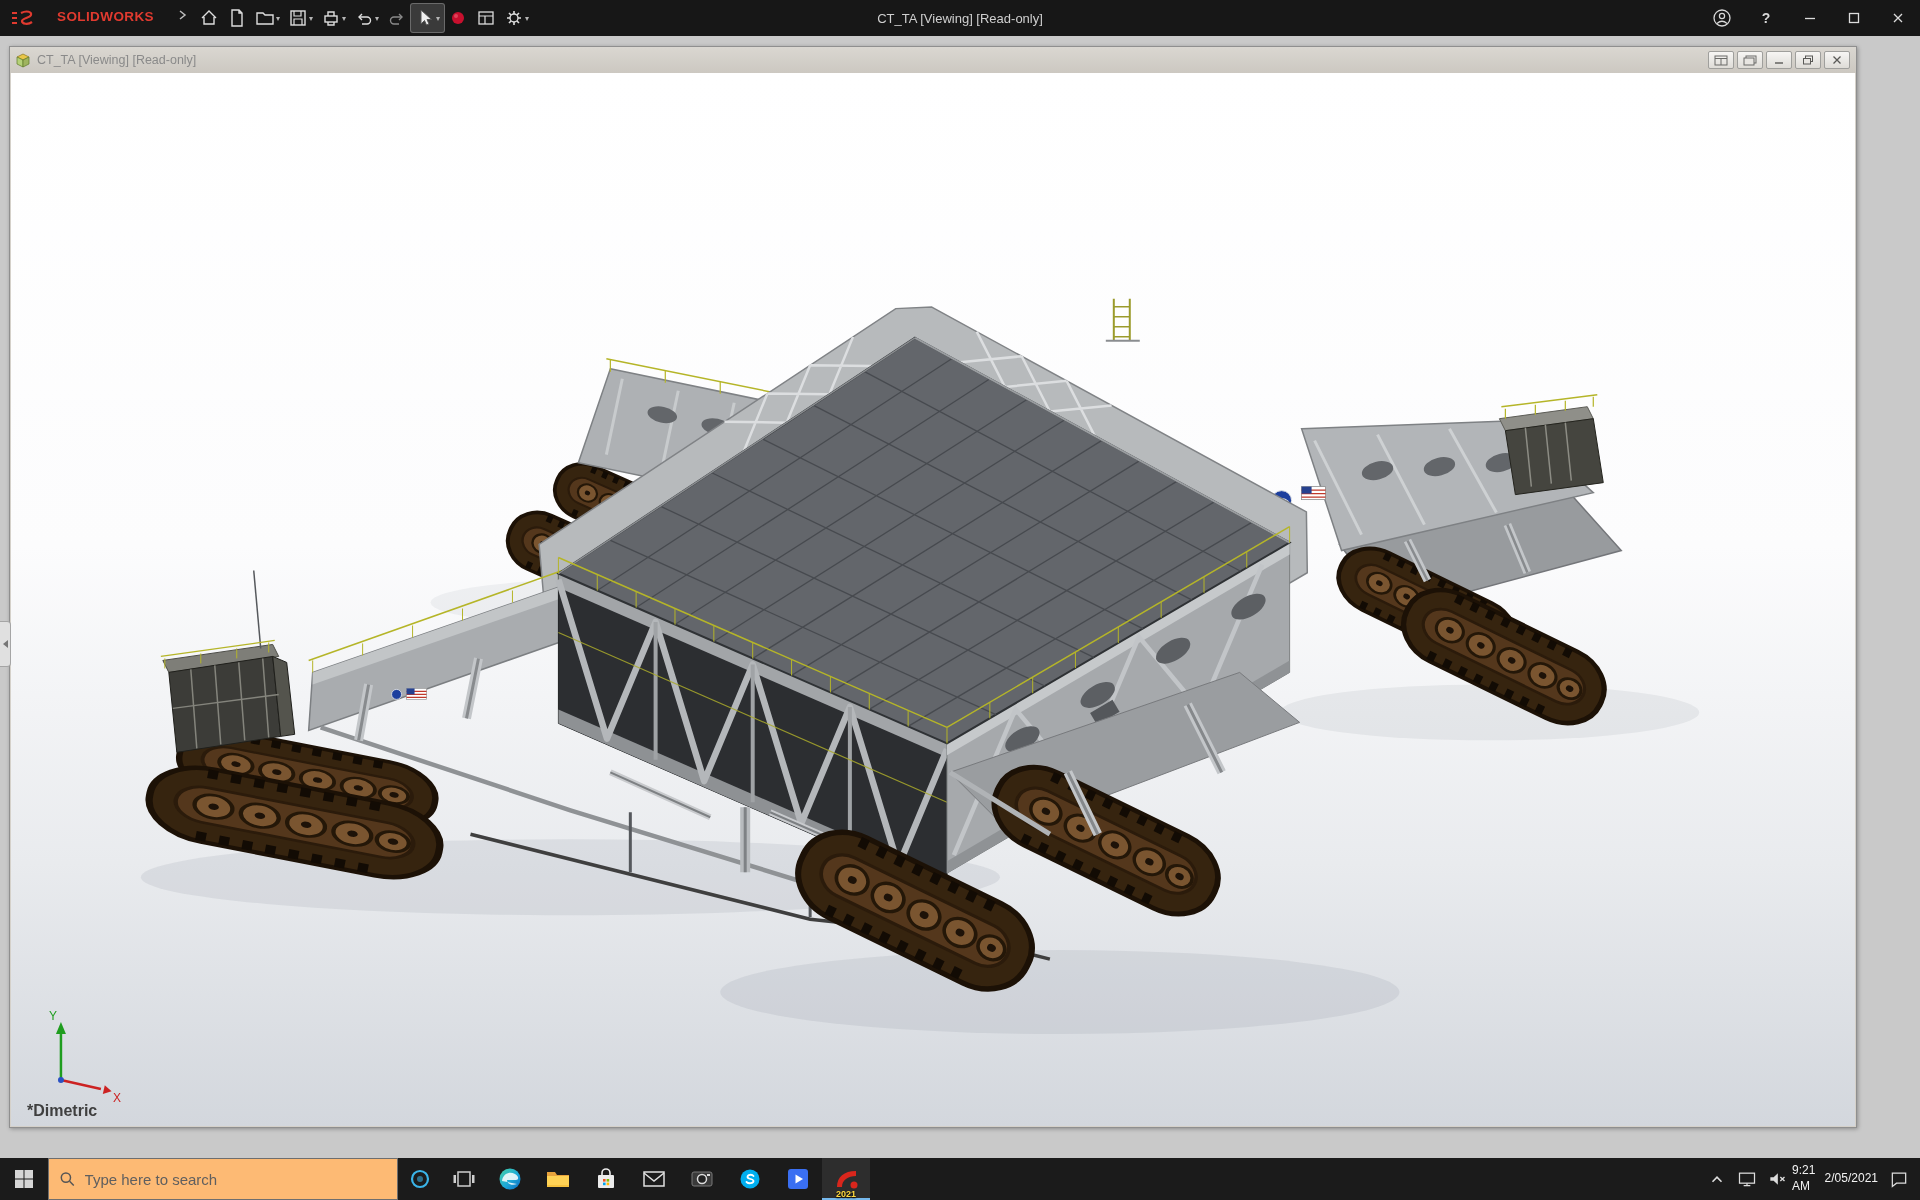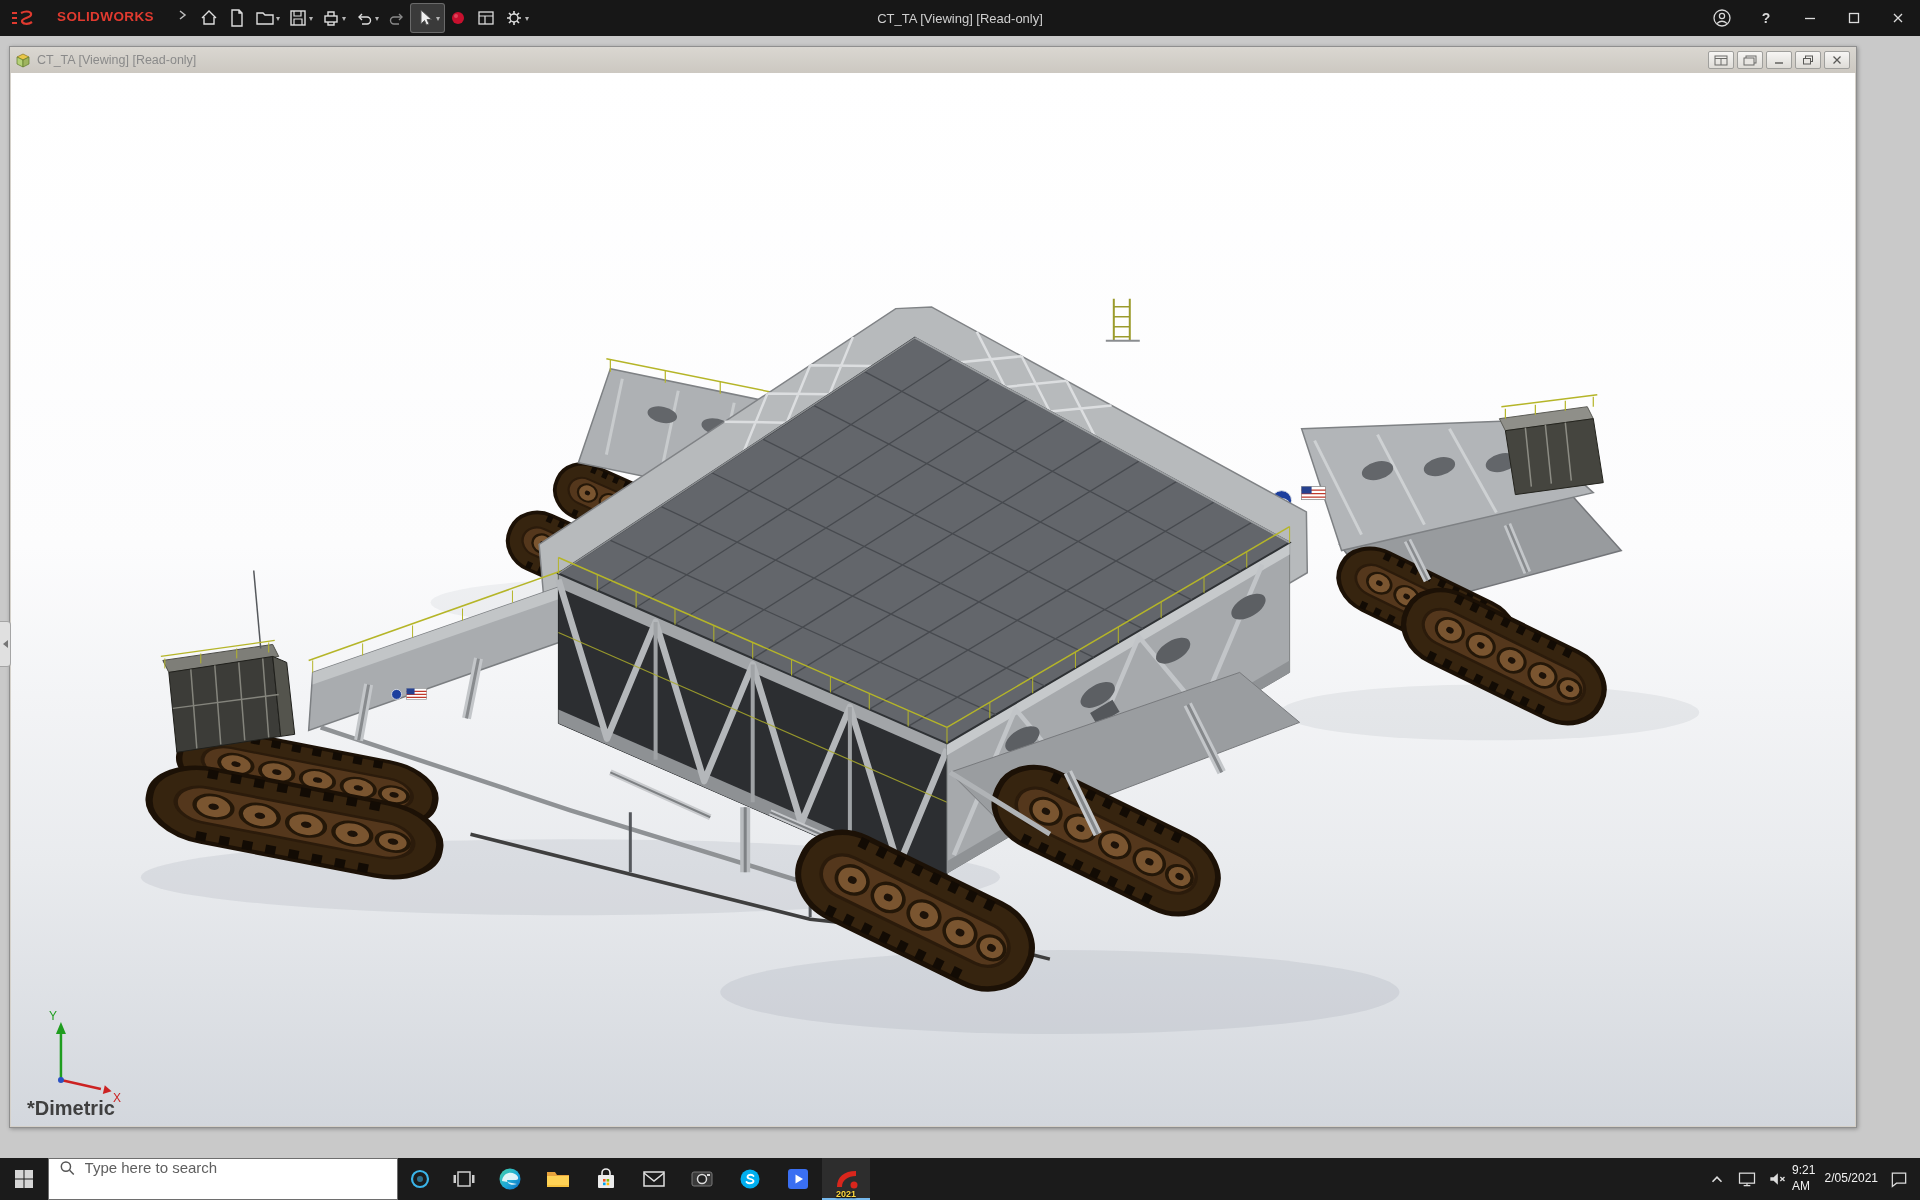--- a/index.html
+++ b/index.html
@@ -25,31 +25,31 @@
     border:1px solid #8f8f8f; background:#d5d1ca; box-shadow:1px 1px 4px rgba(0,0,0,.3); }
   .doc-titlebar { height:26px; display:flex; align-items:center; gap:6px; padding:0 6px;
     background:linear-gradient(#dad7d1,#ccc8c1); }
   .doc-title { color:#8a8a8a; font-size:12.5px; }
   .doc-buttons { margin-left:auto; display:flex; gap:3px; }
   .doc-btn { width:26px; height:18px; border:1px solid #9f9f9c; border-radius:2px;
     background:linear-gradient(#f7f6f4,#dedcd7); display:flex; align-items:center; justify-content:center; }
   .viewport { position:absolute; left:1px; right:1px; top:26px; bottom:1px; overflow:hidden;
     background:linear-gradient(#ffffff 0%, #fcfcfd 45%, #e9ebee 75%, #d3d7dd 100%); }
   .viewport svg.model { width:100%; height:100%; display:block; }
-  .orient-label { position:absolute; left:16px; bottom:6px; font-size:20px; font-weight:bold; color:#3f3f3f; }
+  .orient-label { position:absolute; left:16px; bottom:6px; font-size:16px; font-weight:bold; color:#3f3f3f; }
   .splitter-tab { position:absolute; left:0; top:585px; width:11px; height:46px; z-index:5;
     background:#e0e0e0; border:1px solid #a5a5a5; border-left:none; border-radius:0 4px 4px 0;
     display:flex; align-items:center; justify-content:center; }
   .splitter-arrow { width:0; height:0; border-top:4px solid transparent; border-bottom:4px solid transparent; border-right:5px solid #777; }
 
   
   .taskbar { height:42px; background:#1b1b1b; display:flex; align-items:stretch; }
   .tb-item { width:48px; display:flex; align-items:center; justify-content:center; position:relative; }
   .tb-small { width:44px; }
-  .search { width:350px; background:#ffffff; border:1px solid #6e6e6e; display:flex; align-items:flex-start; gap:9px; padding:0 10px; }
+  .search { width:350px; background:#fdba74; border:1px solid #6e6e6e; display:flex; align-items:center; gap:9px; padding:0 10px; }
   .search input { border:none; outline:none; width:100%; font-size:15px; color:#333; background:transparent; font-family:"Liberation Sans",sans-serif; }
   .search input::placeholder { color:#5f5f5f; opacity:1; }
   .running { background:#2d2d2d; box-shadow:inset 0 -2px 0 #76b9ed;text-align:right; }
   .sw-badge { position:absolute; bottom:1px; left:50%; transform:translateX(-50%);
     font-size:9px; font-weight:bold; color:#ffd83d; text-shadow:0 1px 2px #000; }
   .tray { margin-left:auto; display:flex; align-items:stretch; }
   .tray-item { width:30px; display:flex; align-items:center; justify-content:center; }
   .clock { width:86px; display:flex; align-items:center; justify-content:center;
     color:#f2f2f2; font-size:12px; line-height:1.3; }
   .action { width:42px; }

